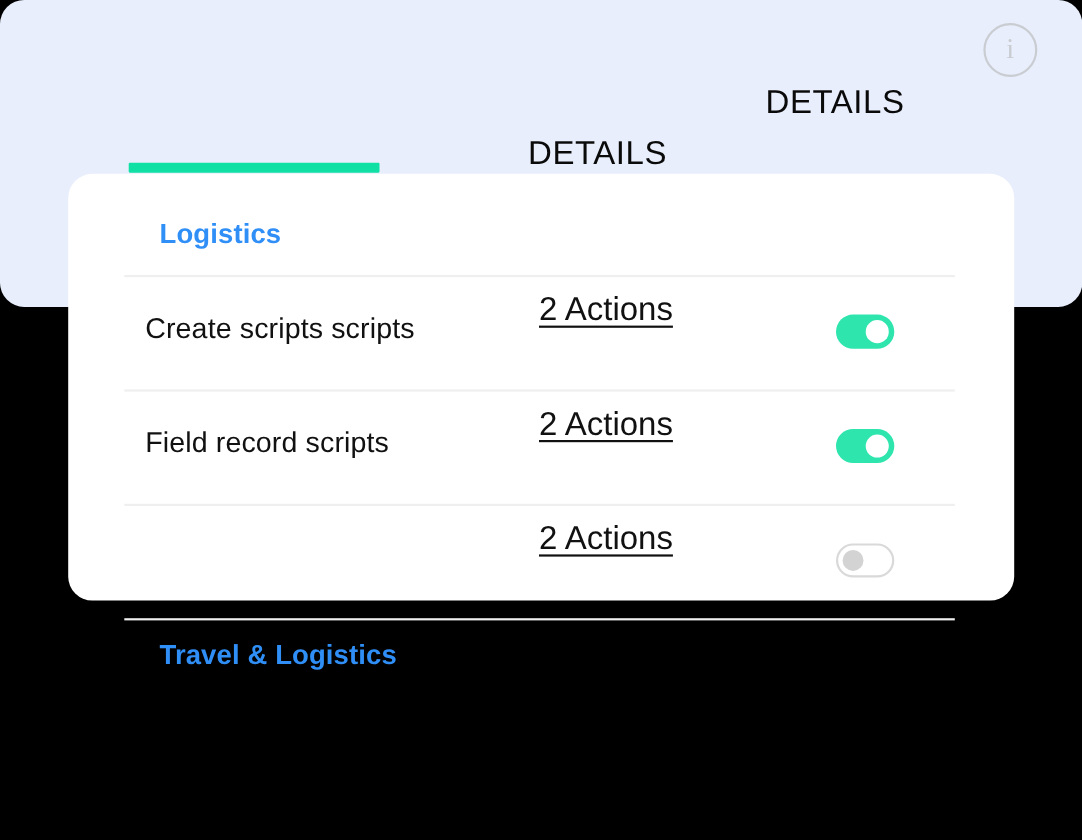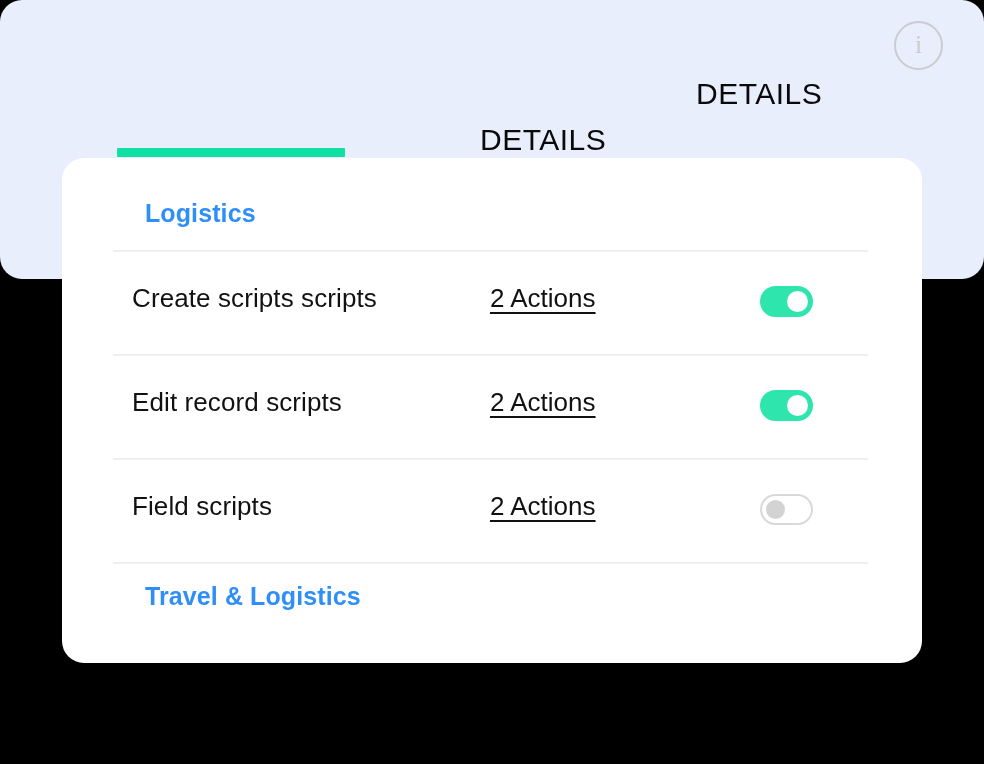--- a/index.html
+++ b/index.html
@@ -86,21 +86,21 @@
     background: #11E0A4;
     border-radius: 1px;
   }
 
   
   .card {
     position: absolute;
     left: 62px;
     top: 158px;
     width: 860px;
-    height: 505px;
+    height: 388px;
     background: #FFFFFF;
     border-radius: 22px;
   }
 
   .card-inner {
     position: absolute;
     left: 51px;       
     top: 0;
     width: 755px;     
     height: 100%;
@@ -146,22 +146,22 @@
     top: 33px;
     font-size: 26px;
     color: #111111;
     white-space: nowrap;
     letter-spacing: 0.1px;
   }
 
   .row-actions {
     position: absolute;
     left: 377px;
-    top: 33px;
-    font-size: 26px;
+    top: 15px;
+    font-size: 30px;
     color: #111111;
     text-decoration: underline;
     text-underline-offset: 5px;
     text-decoration-thickness: 2px;
     white-space: nowrap;
     cursor: pointer;
   }
 
   
   .toggle {
@@ -229,31 +229,30 @@
         <div class="row-label">Create scripts scripts</div>
         <div class="row-actions">2 Actions</div>
         <div class="toggle on">
           <div class="knob"></div>
         </div>
       </div>
 
       <div class="divider divider-1"></div>
 
       <div class="row row-1">
-        <div class="row-label">Edit record scripts</div>
+        <div class="row-label">Field record scripts</div>
         <div class="row-actions">2 Actions</div>
         <div class="toggle on">
           <div class="knob"></div>
         </div>
       </div>
 
       <div class="divider divider-2"></div>
 
       <div class="row row-2">
-        <div class="row-label">Field scripts</div>
         <div class="row-actions">2 Actions</div>
         <div class="toggle off">
           <div class="knob"></div>
         </div>
       </div>
 
       <div class="divider divider-3"></div>
 
       <div class="group-header group-header-bottom">Travel &amp; Logistics</div>
 

